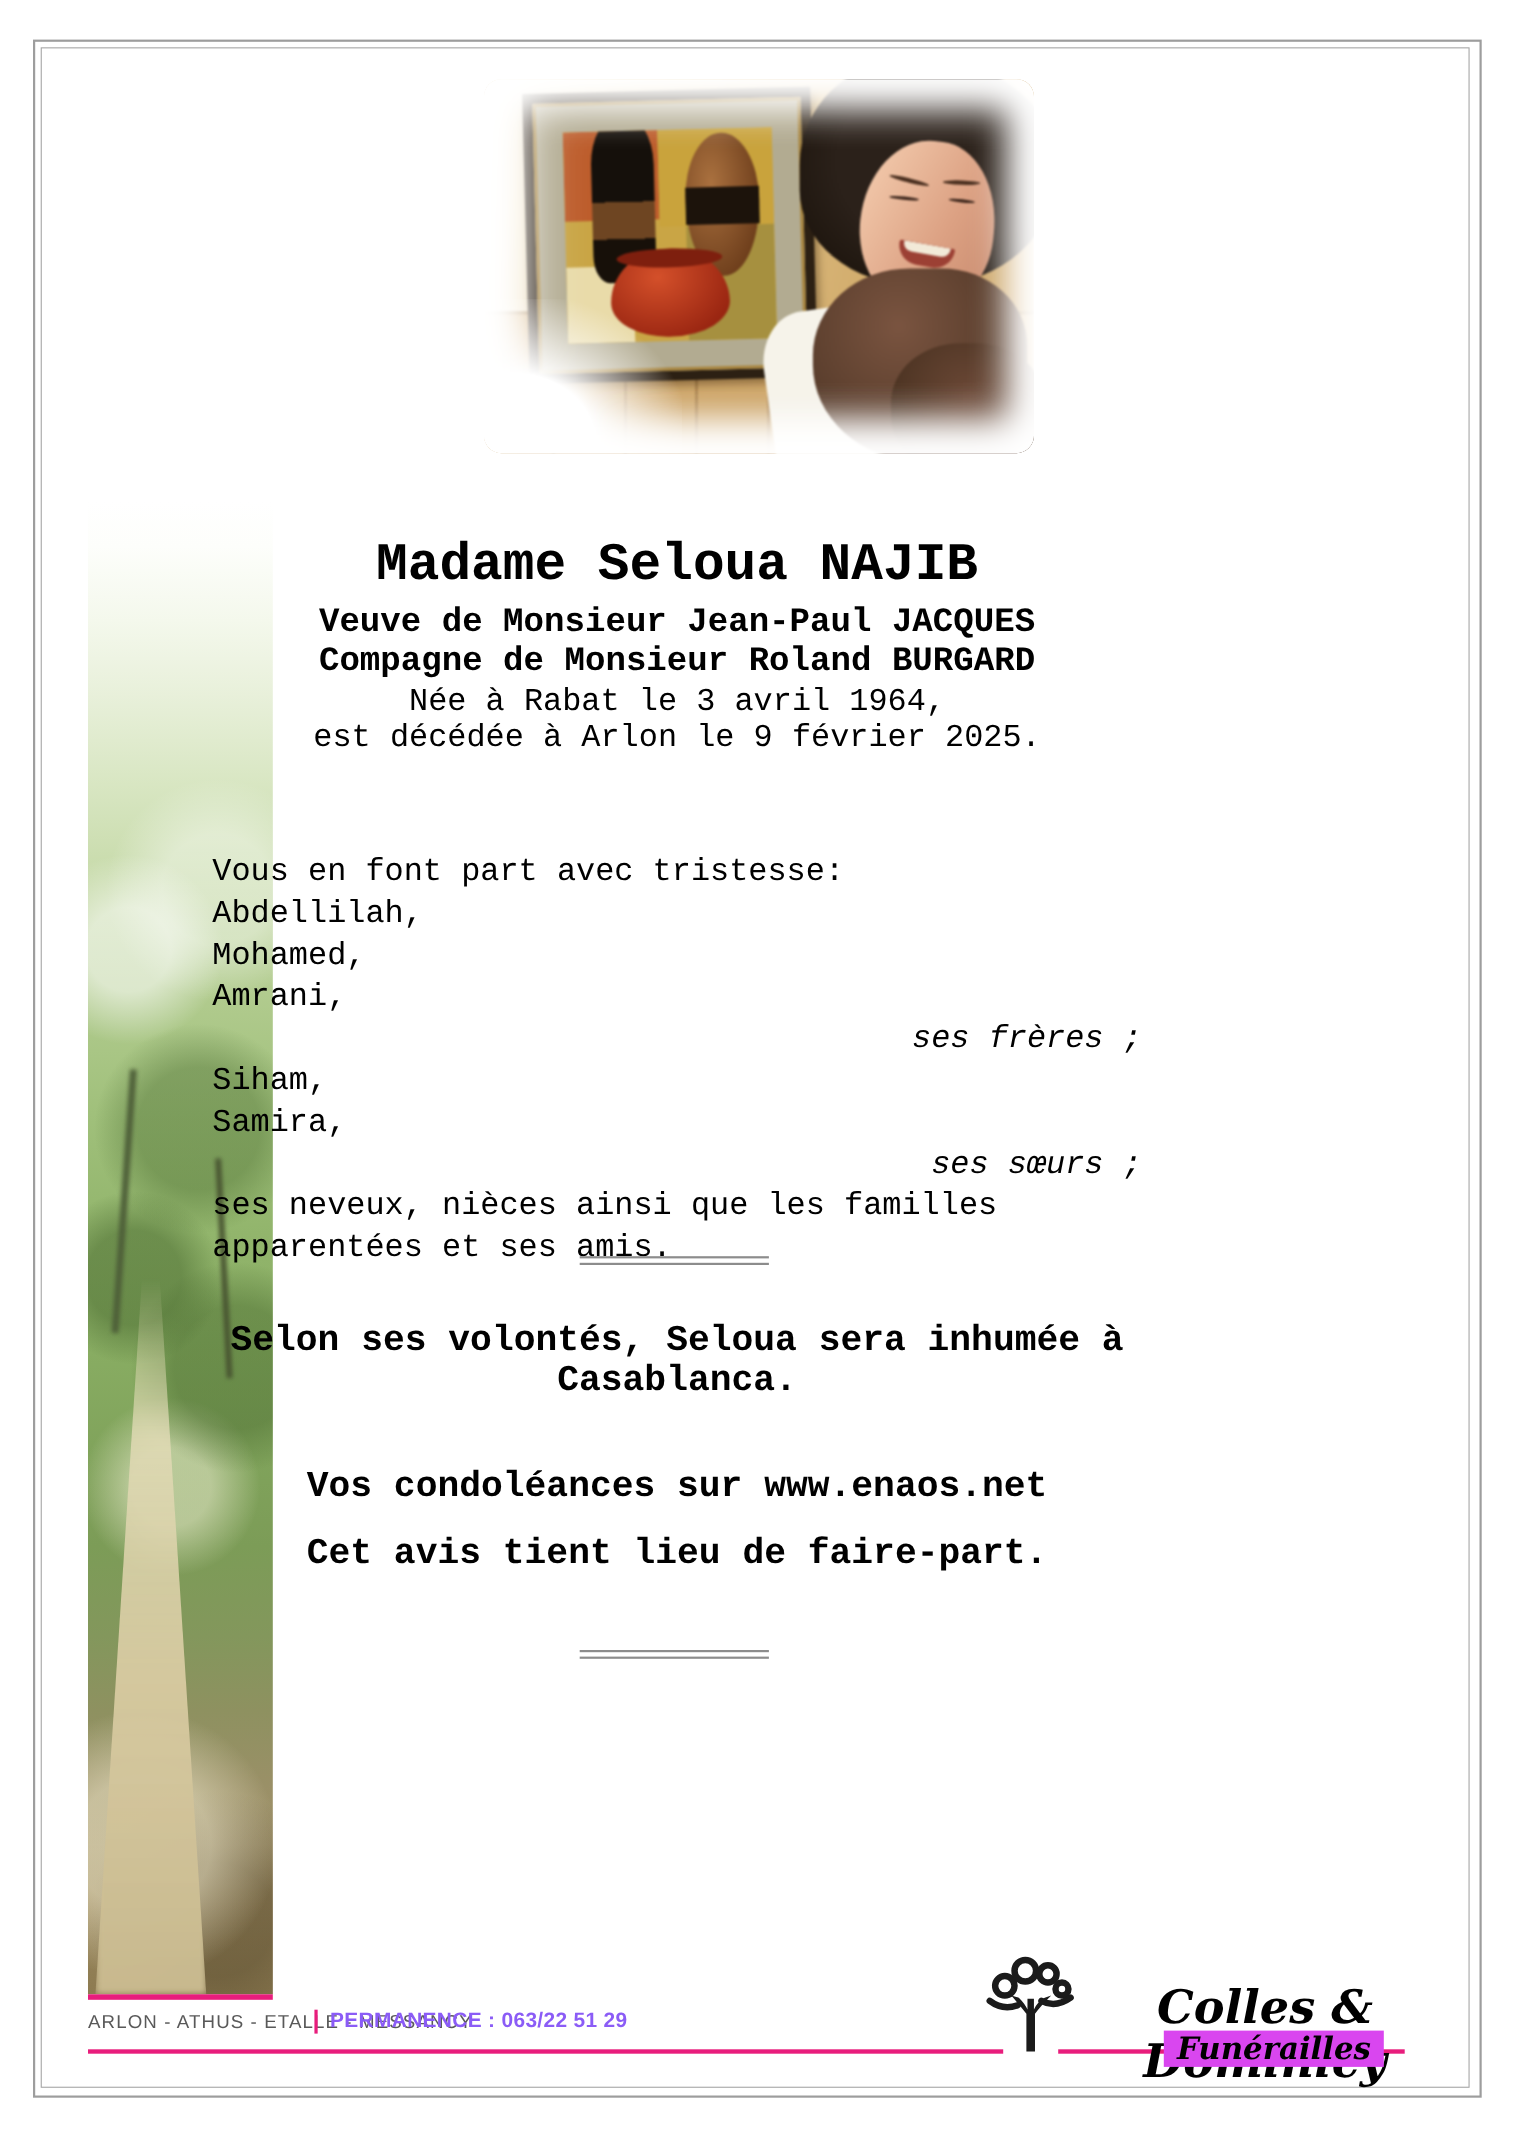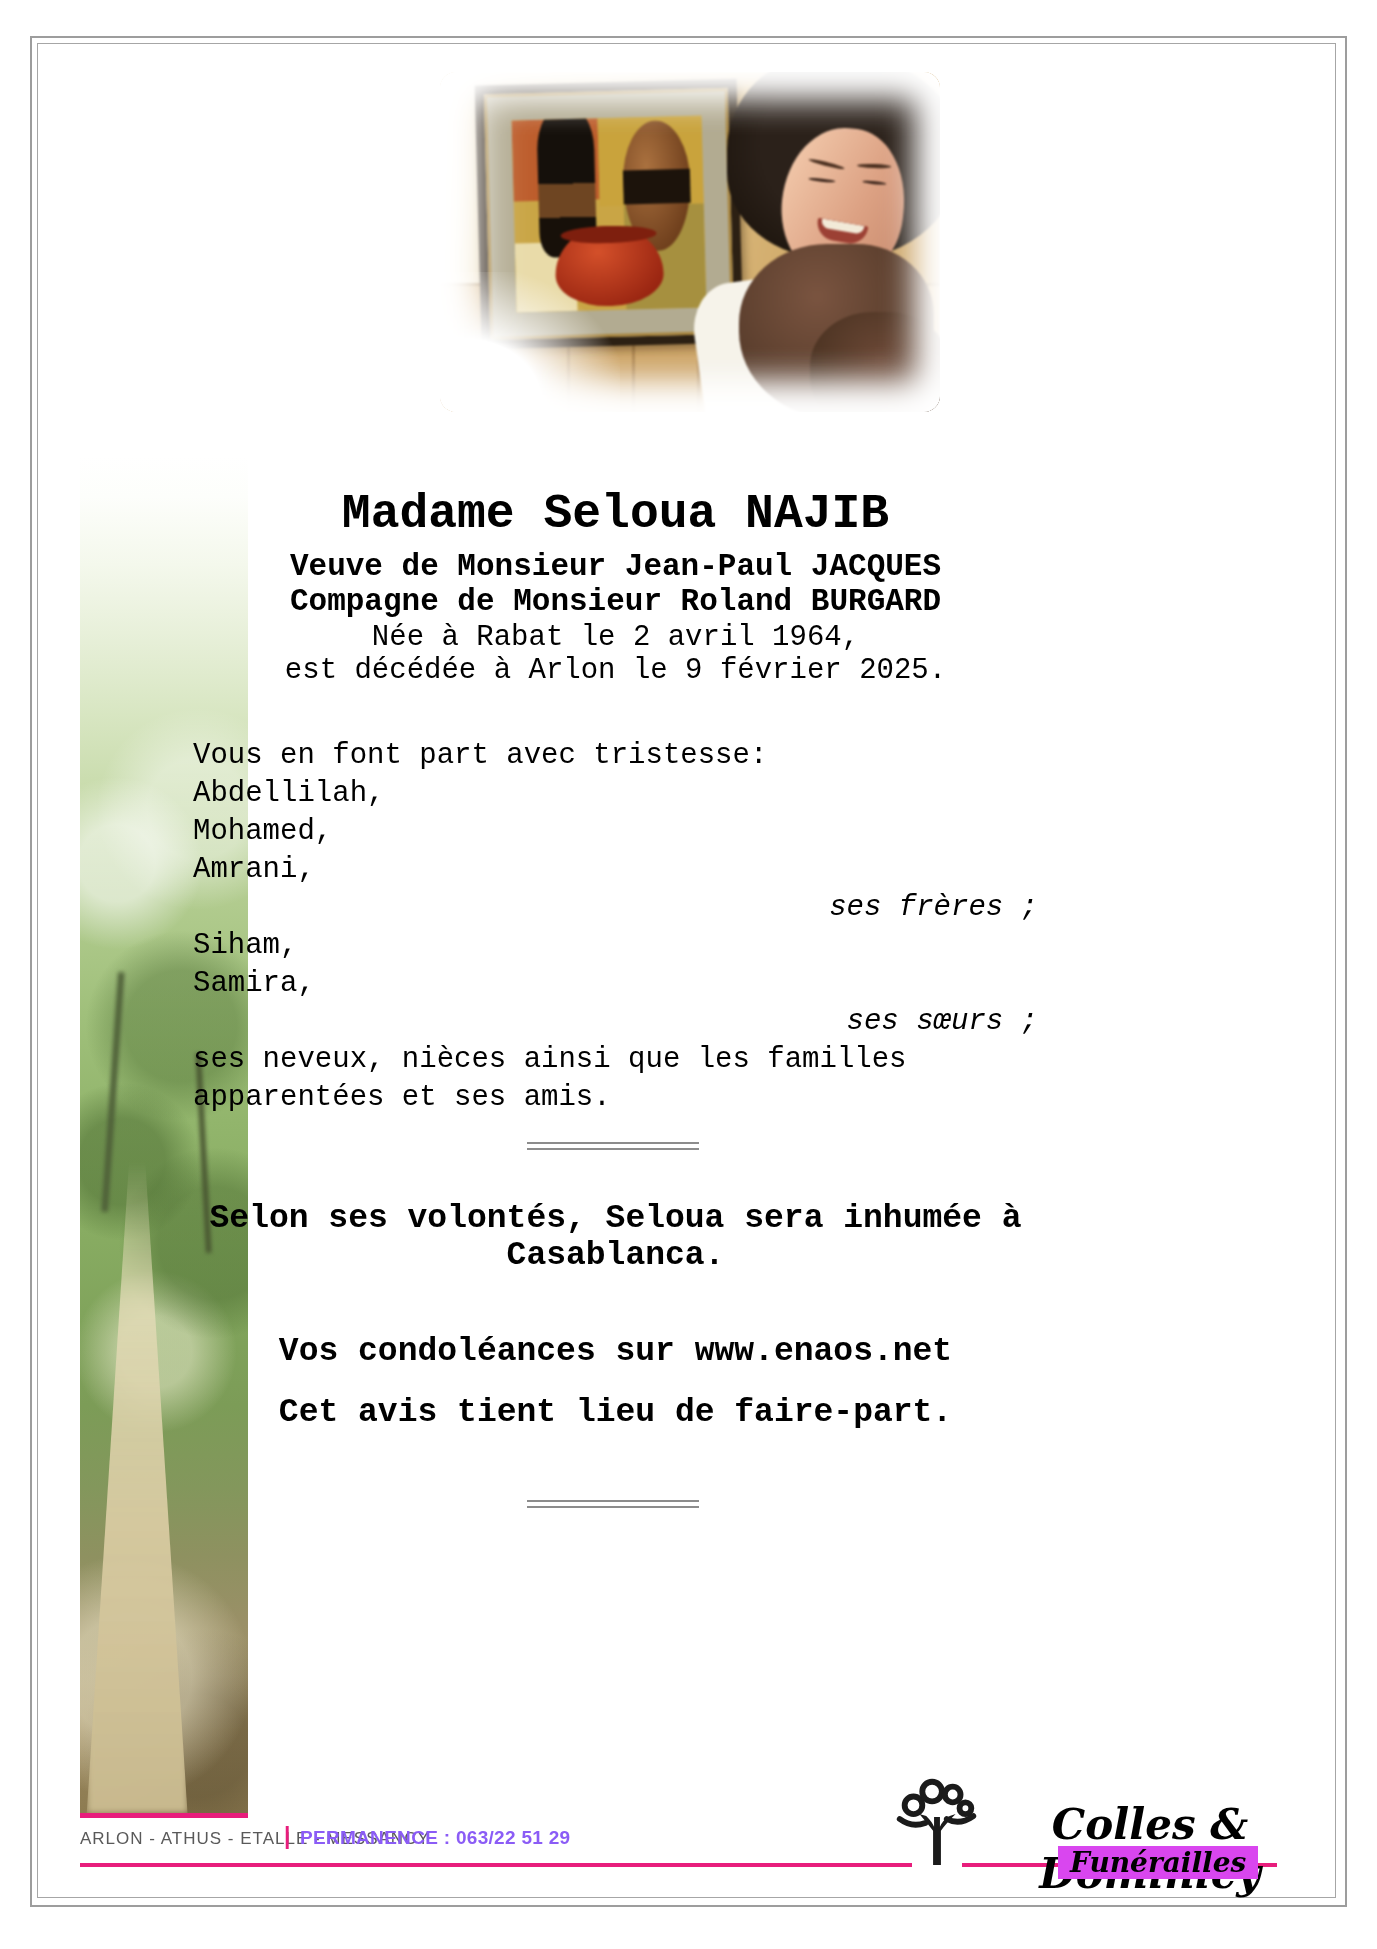--- a/index.html
+++ b/index.html
@@ -176,24 +176,24 @@
       <div class="wm-scarf"></div>
       <div class="wm-scarf2"></div>
     </div>
     <div class="ph-fade-bl"></div>
     <div class="ph-feather"></div>
   </div>
 
   <div class="col t-center deceased-name" style="position:absolute;">Madame Seloua NAJIB</div>
   <div class="col t-center relation1" style="position:absolute;">Veuve de Monsieur Jean-Paul JACQUES</div>
   <div class="col t-center relation2" style="position:absolute;">Compagne de Monsieur Roland BURGARD</div>
-  <div class="col t-center birth-line" style="position:absolute;">Née à Rabat le 2 avril 1964,</div>
+  <div class="col t-center birth-line" style="position:absolute;">Née à Rabat le 3 avril 1964,</div>
   <div class="col t-center death-line" style="position:absolute;">est décédée à Arlon le 9 février 2025.</div>
 
-  <div class="col body-block" style="position:absolute;">
+  <div class="col body-block" style="position:absolute;margin-top:37px;">
     <div>Vous en font part avec tristesse:</div>
     <div>Abdellilah,</div>
     <div>Mohamed,</div>
     <div>Amrani,</div>
     <div class="line-right">ses frères ;</div>
     <div>Siham,</div>
     <div>Samira,</div>
     <div class="line-right">ses sœurs ;</div>
     <div>ses neveux, nièces ainsi que les familles apparentées et ses amis.</div>
   </div>

